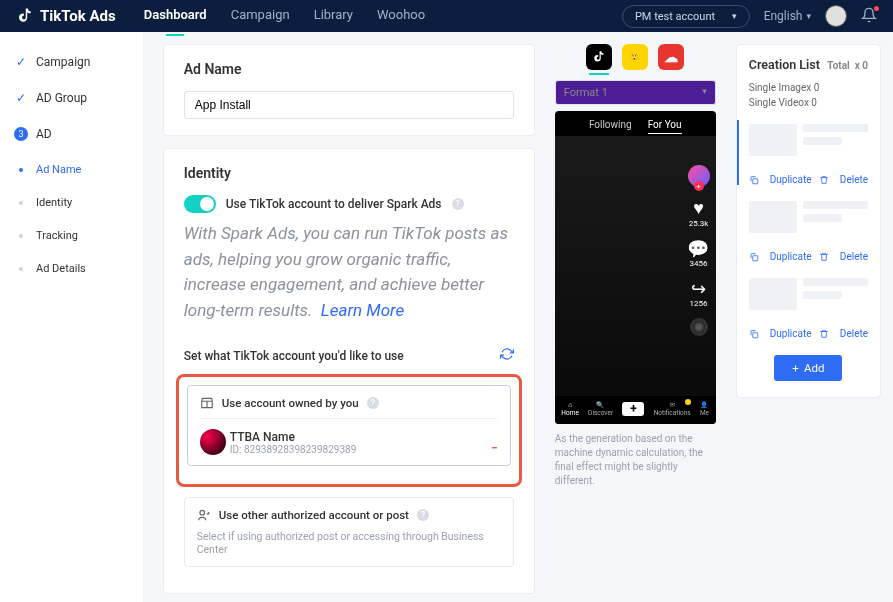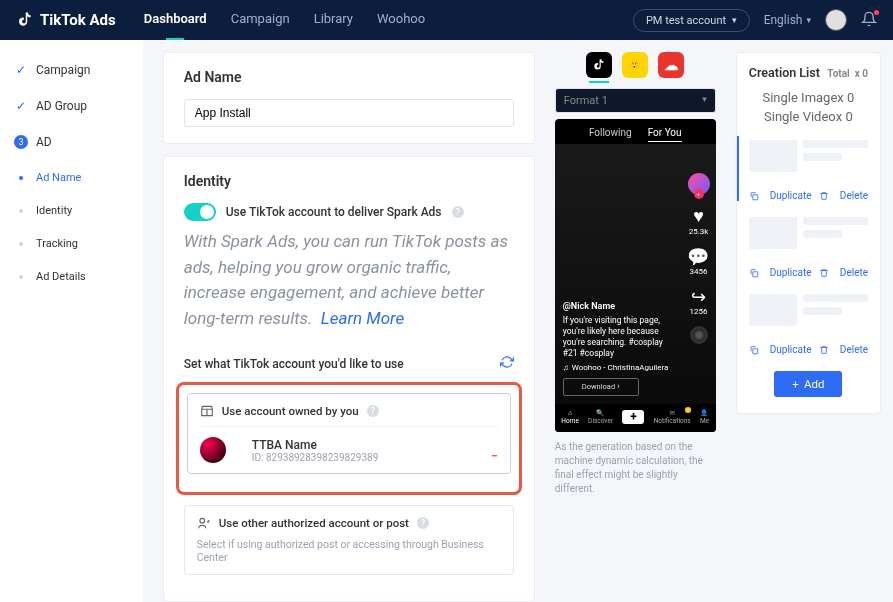--- a/index.html
+++ b/index.html
@@ -1,27 +1,27 @@
 <!DOCTYPE html>
 <html><head>
 <meta charset="utf-8">
 <style>
   * { box-sizing: border-box; margin: 0; padding: 0; }
   body { font-family: -apple-system, BlinkMacSystemFont, "Segoe UI", Roboto, sans-serif; background: #f5f6fa; font-size: 12px; color: #333; width: 893px; }
   
   
-  .topnav { background: #0c1e3e; height: 40px; display: flex; align-items: center; padding: 0 16px; color: #fff; }
+  .topnav { background: #0c1e3e; height: 32px; display: flex; align-items: center; padding: 0 16px; color: #fff; }
   .brand { display: flex; align-items: center; font-weight: 700; font-size: 15px; gap: 6px; margin-right: 28px; }
   .brand-logo { width: 18px; height: 18px; }
   .navlinks { display: flex; gap: 24px; font-size: 13px; }
   .navlink { color: #9fb0c7; cursor: pointer; position: relative; padding-bottom: 4px; }
   .navlink.active { color: #fff; font-weight: 600; }
   .navlink.active::after { content: ''; position: absolute; bottom: -10px; left: 50%; transform: translateX(-50%); width: 18px; height: 2px; background: #13d1c5; }
   .topright { margin-left: auto; display: flex; align-items: center; gap: 14px; }
-  .acct-pill { border: 1px solid #3a4e6e; color: #cdd7e5; border-radius: 14px; padding: 4px 12px; font-size: 11px; display: flex; align-items: center; gap: 6px; cursor: pointer; }
+  .acct-pill { border: 1px solid #3a4e6e; color: #cdd7e5; border-radius: 14px; padding: 4px 12px; font-size: 11px; display: flex; align-items: center; gap: 17px; cursor: pointer; }
   .lang { color: #9fb0c7; font-size: 12px; display: flex; align-items: center; gap: 4px; cursor: pointer; }
   .avatar { width: 22px; height: 22px; border-radius: 50%; background: #e0e0e0; border: 1px solid #555; cursor: pointer; }
   .bell { color: #9fb0c7; cursor: pointer; font-size: 14px; position: relative; }
   .bell-dot { position: absolute; top: -1px; right: -2px; width: 5px; height: 5px; border-radius: 50%; background: #ff4757; }
   
   .main { display: flex; }
   
   
   .sidebar { width: 145px; padding: 18px 10px; background: #fff; }
   .snav-item { display: flex; align-items: center; gap: 8px; padding: 5px 4px; margin-bottom: 12px; font-size: 12px; cursor: pointer; color: #333; }
@@ -48,35 +48,35 @@
   .help a { color: #2e6cf6; text-decoration: none; }
   
   .sublabel { font-size: 12px; font-weight: 500; margin-top: 24px; margin-bottom: 10px; display: flex; justify-content: space-between; align-items: center; }
   .refresh { color: #2e6cf6; cursor: pointer; }
   
   .highlight-box { border: 3px solid #e85a3f; border-radius: 8px; padding: 8px; margin: 0 -8px; }
   .opt-box { border: 1px solid #e3e7ee; border-radius: 4px; padding: 10px 12px; margin-bottom: 10px; }
   .opt-box.sel { border-color: #c6cfe0; }
   .opt-head { display: flex; align-items: center; gap: 8px; font-size: 11.5px; font-weight: 500; padding-bottom: 8px; }
   .opt-sub { font-size: 10.5px; color: #9aa2af; }
-  .acct-row { display: flex; align-items: flex-end; gap: 26px; border-top: 1px solid #eef1f6; padding-top: 10px; }
+  .acct-row { display: flex; align-items: flex-end; gap: 4px; border-top: 1px solid #eef1f6; padding-top: 10px; }
   .acct-av { width: 26px; height: 26px; border-radius: 50%; background: radial-gradient(circle at 30% 30%, #ff0050, #000); }
   .acct-info .nm { font-size: 12px; font-weight: 500; }
   .acct-info .id { font-size: 10px; color: #9aa2af; }
   .minus { margin-left: auto; color: #e85a3f; font-weight: bold; cursor: pointer; }
   
   
   .preview { width: 180px; padding: 12px 8px; }
   .app-icons { display: flex; gap: 10px; justify-content: center; margin-bottom: 10px; }
   .appic { width: 26px; height: 26px; border-radius: 6px; display: flex; align-items: center; justify-content: center; font-weight: bold; position: relative; }
   .appic.tt { background: #000; }
   .appic.bz { background: #ffd400; }
   .appic.he { background: #e8352e; }
   .appic.active::after { content:''; position: absolute; bottom: -5px; left: 3px; right: 3px; height: 2px; background: #13d1c5; }
-  .fmt-sel { width: 100%; border: 1px solid #dfe3ea; border-radius: 3px; padding: 5px 8px; font-size: 11px; color: #888; background: #0f172a; display: flex; justify-content: space-between; margin-bottom: 6px; cursor: pointer; }
+  .fmt-sel { width: 100%; border: 1px solid #dfe3ea; border-radius: 3px; padding: 5px 8px; font-size: 11px; color: #888; background: #4c1d95; display: flex; justify-content: space-between; margin-bottom: 6px; cursor: pointer; }
   .phone { width: 100%; background: #000; border-radius: 4px; color: #fff; position: relative; overflow: hidden; }
   .ph-top { display: flex; justify-content: center; gap: 16px; font-size: 10px; padding: 8px 0 6px; color: #ccc; }
   .ph-top .act { color: #fff; position: relative; }
   .ph-top .act::after { content:''; position:absolute; bottom:-4px; left:0; right:0; height:1px; background:#fff; }
   .ph-body { height: 260px; position: relative; display: flex; flex-direction: column; justify-content: flex-end; padding: 8px; background: linear-gradient(180deg, #1a1a1a 0%, #0a0a0a 100%); }
   .ph-actions { position: absolute; right: 6px; bottom: 60px; display: flex; flex-direction: column; gap: 10px; align-items: center; }
   .ph-act { text-align: center; }
   .ph-act-ic { font-size: 18px; }
   .ph-act-n { font-size: 8px; }
   .ph-pf { width: 22px; height: 22px; border-radius: 50%; background: linear-gradient(135deg,#ff4ea0,#6a5cff); position: relative; }
@@ -94,21 +94,21 @@
   .ph-add::after { content:''; position:absolute; right:-2px; top:0; bottom:0; width:4px; background:#fe2c55; border-radius:0 3px 3px 0; z-index:-1; }
   .badge { position: absolute; top: -2px; right: 0px; width: 6px; height: 6px; border-radius: 50%; background: #ffd400; }
   .disclaim { font-size: 10px; color: #9aa2af; line-height: 1.4; margin-top: 8px; }
   
   
   .rpanel { width: 172px; padding: 12px; }
   .rcard { background: #fff; border: 1px solid #e9ecf2; border-radius: 4px; padding: 12px; }
   .rhead { display: flex; justify-content: space-between; align-items: baseline; margin-bottom: 10px; }
   .rtitle { font-size: 12.5px; font-weight: 600; }
   .rtotal { font-size: 10px; color: #888; font-weight: bold; }
-  .rline { display: flex; justify-content: center; font-size: 13px; color: #666; margin-bottom: 4px; }
+  .rline { display: flex; justify-content: flex-start; font-size: 10px; color: #666; margin-bottom: 4px; }
   .slot { margin-top: 12px; }
   .slot-ph { display: flex; gap: 6px; margin-bottom: 8px; padding: 4px 0; }
   .ph-img { width: 48px; height: 32px; background: #eef1f6; border-radius: 2px; }
   .ph-lines { flex: 1; display: flex; flex-direction: column; gap: 5px;  }
   .ph-l { height: 8px; background: #eef1f6; border-radius: 2px; }
   .ph-l.short { width: 60%; }
   .slot-acts { display: flex; justify-content: space-between; font-size: 10px; padding-top: 6px; }
   .slot-acts span { color: #2e6cf6; cursor: pointer; display: flex; align-items: center; gap: 11px; }
   .addbtn { display: flex; align-items: center; justify-content: center; gap: 5px; margin: 16px auto 4px; background: #2e6cf6; color: #fff; border-radius: 3px; padding: 6px 18px; font-size: 11.5px; cursor: pointer; width: fit-content; }
   .chev { font-size: 9px; }
@@ -281,29 +281,20 @@
           <div class="ph-act">
               <div class="ph-act-ic">💬</div>
               <div class="ph-act-n">3456</div>
             </div>
           <div class="ph-act">
               <div class="ph-act-ic">↪</div>
               <div class="ph-act-n">1256</div>
             </div>
           <div class="ph-disc"></div>
         </div>
-        <div class="ph-cap">
-          <div class="ph-user">@Nick Name</div>
-          <div>If you're visiting this page, you're likely here because you're searching. #cosplay #21 #cosplay</div>
-          <div class="ph-music">
-              <span>♫</span>
-              <span>Woohoo - ChristinaAguilera</span>
-            </div>
-          <div class="ph-dl"><span>Download</span> <span class="chev">›</span></div>
-        </div>
       </div>
       <div class="ph-bot">
         <div class="ph-bot-it act">
             <div>⌂</div>
             <div>Home</div>
           </div>
         <div class="ph-bot-it">
             <div>🔍</div>
             <div>Discover</div>
           </div>

